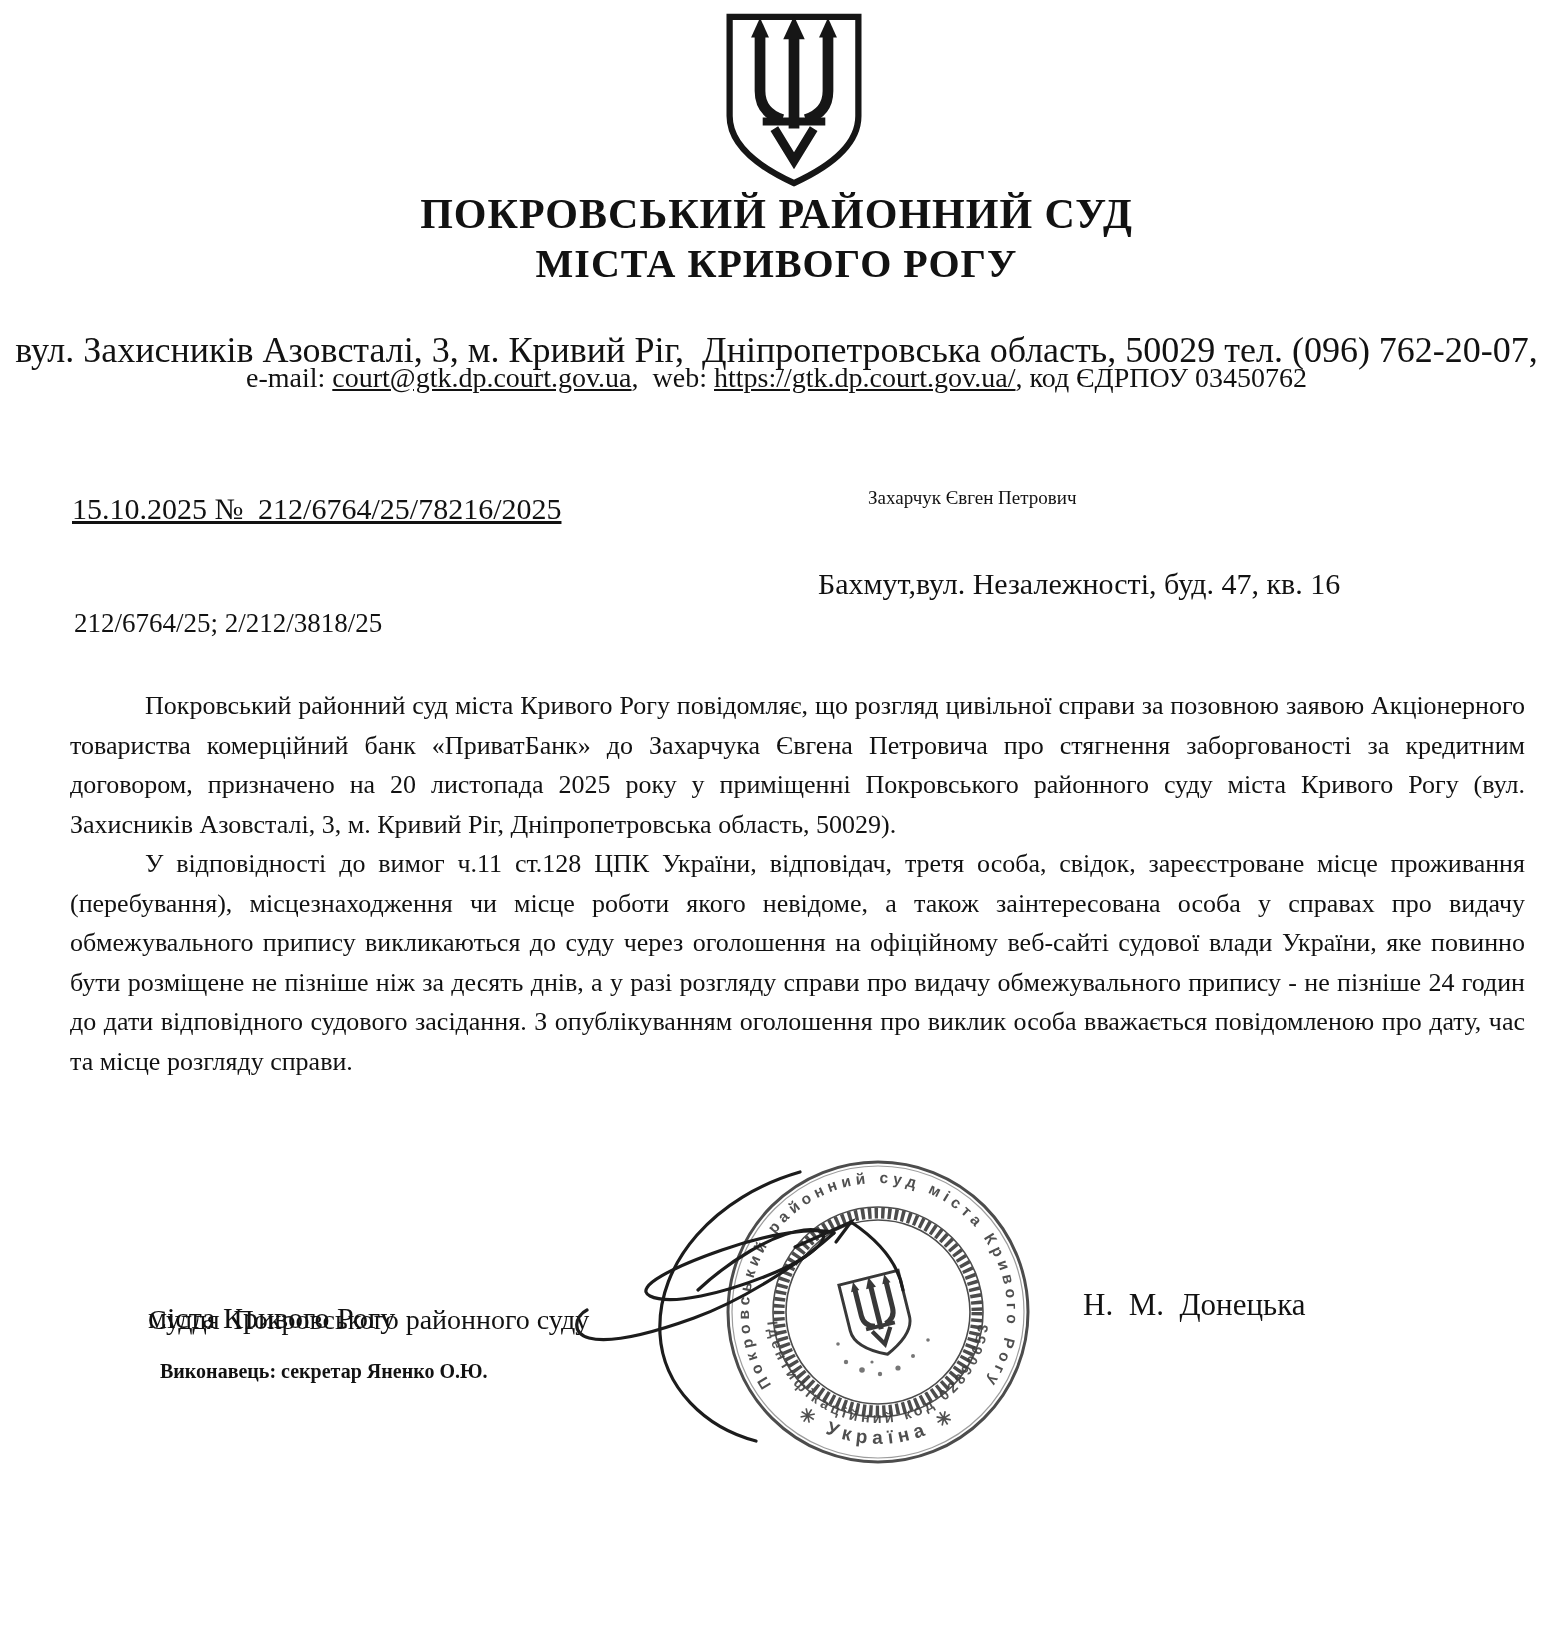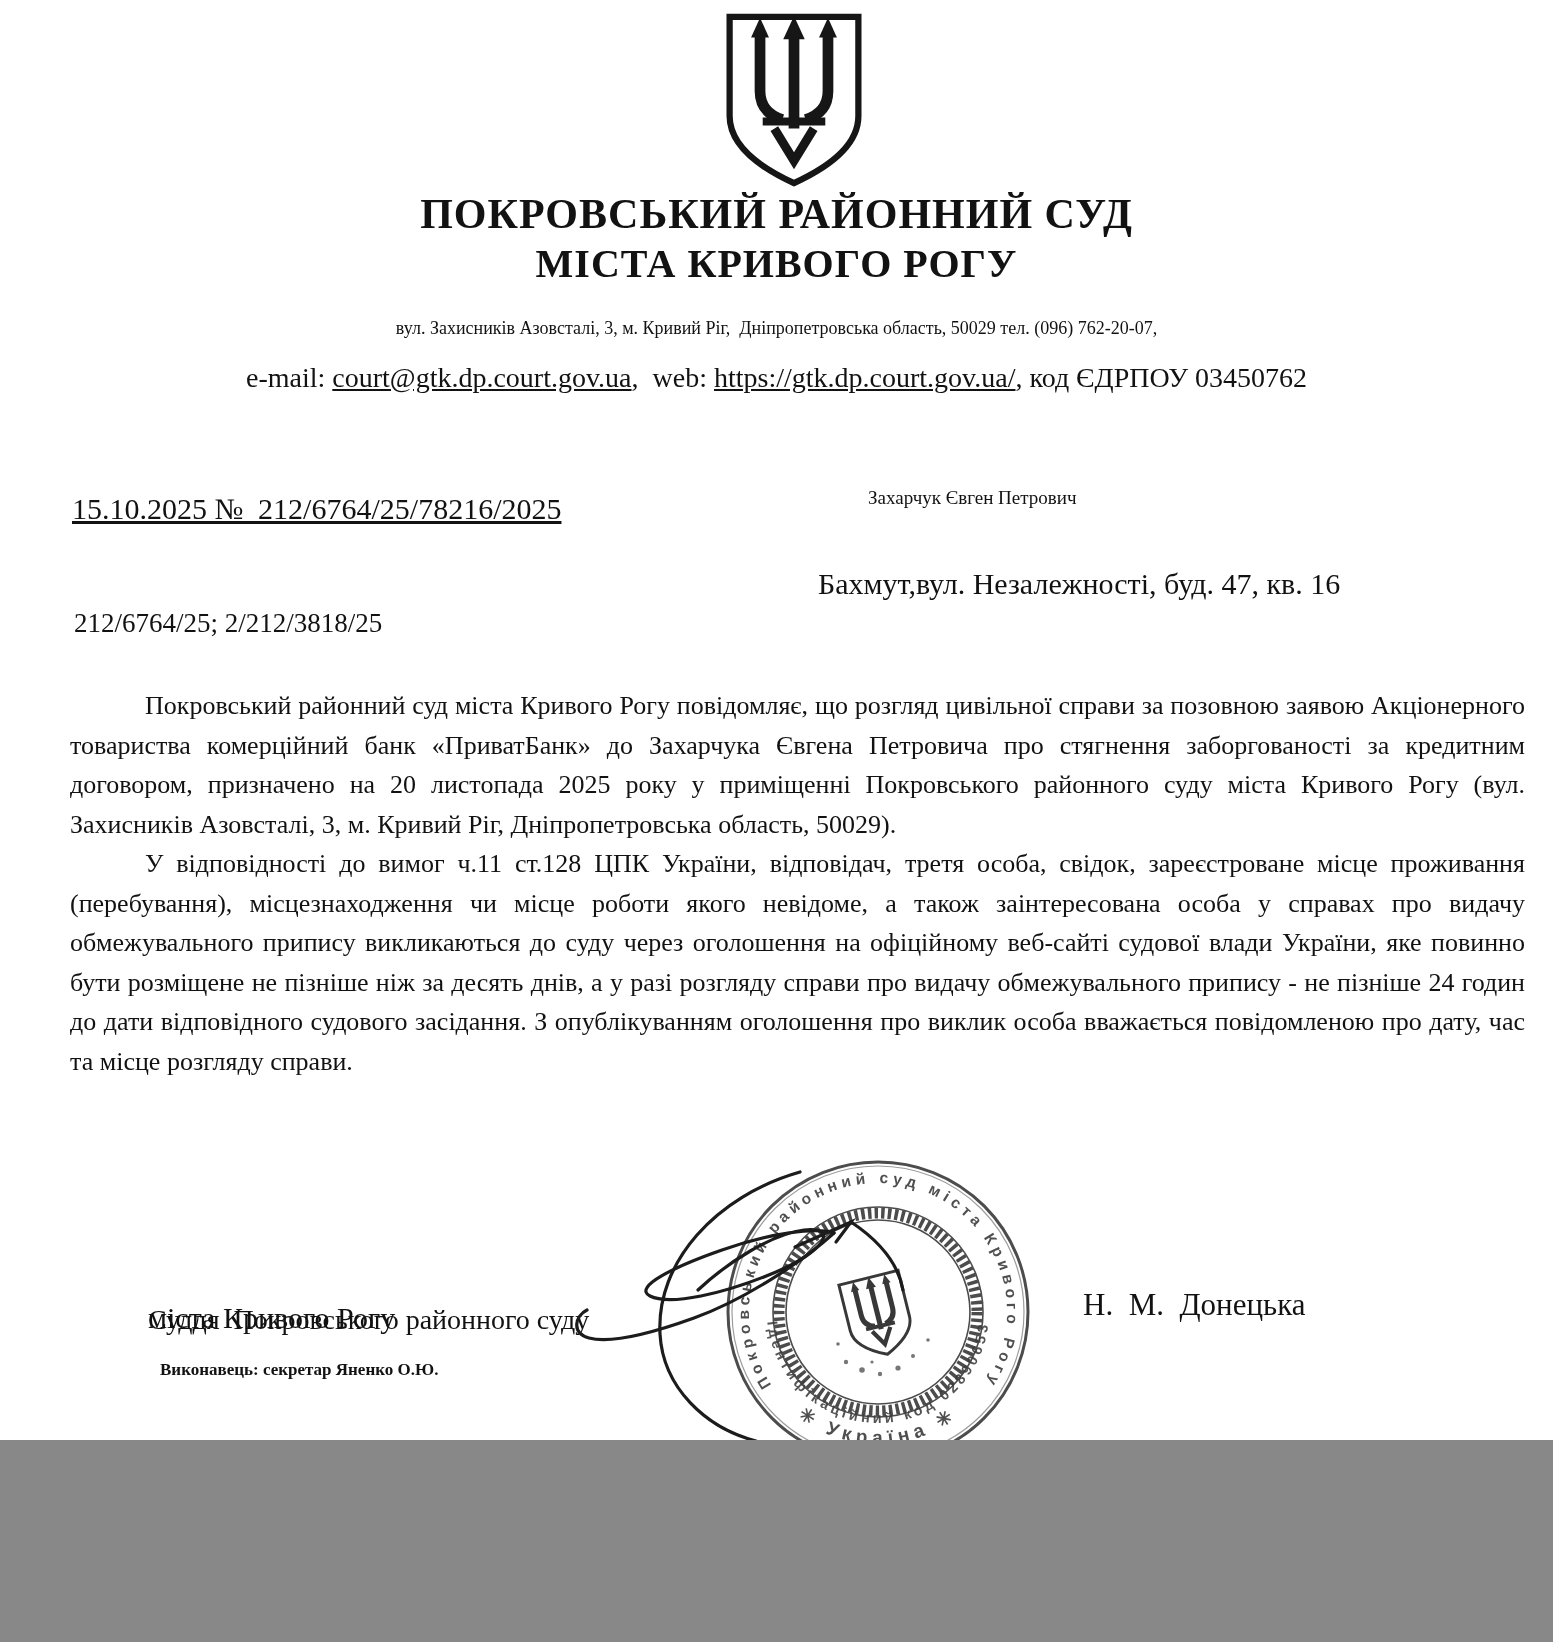--- a/index.html
+++ b/index.html
@@ -1,48 +1,48 @@
 <!DOCTYPE html>
 <html><head>
 <meta charset="utf-8">
 <style>
   html,body{margin:0;padding:0;background:#888;}
   .page{
     position:relative;
-    width:1553px;height:1440px;
+    width:1553px;height:1642px;
     margin:0 auto;
     background:#ffffff;
     font-family:"Liberation Serif", serif;
     color:#121212;
     overflow:hidden;
   }
   .abs{position:absolute;}
   .pre{white-space:pre-wrap;}
   .center{left:0;width:1553px;text-align:center;}
   .coat{left:718px;top:8px;width:152px;height:184px;}
   .court-line1{top:190px;font-size:42px;font-weight:bold;letter-spacing:1px;}
   .court-line2{top:240px;font-size:40px;font-weight:bold;letter-spacing:1px;}
-  .addr1{top:318px;font-size:18px;}
+  .addr1{top:329px;font-size:36px;}
   .addr2{top:362px;font-size:28px;}
   .u{text-decoration:underline;}
   .refline{left:72px;top:492px;font-size:30px;text-decoration:underline;}
   .recipient-name{left:868px;top:487px;font-size:19px;}
   .recipient-a1{left:806px;top:528px;font-size:30px;}
   .recipient-a2{left:806px;top:567px;font-size:30px;margin-left:12px;}
   .casenums{left:74px;top:608px;font-size:27px;}
   .bodytext{
     left:70px;top:686px;width:1455px;
     font-size:26px;line-height:39.5px;
     text-align:justify;
   }
   .bodytext p{margin:0;text-indent:75px;}
   .judge1{left:148px;top:1256px;font-size:28px;margin-top:48px;}
   .judge2{left:148px;top:1301px;font-size:30px;}
   .judge-name{left:1083px;top:1287px;font-size:31px;}
-  .executor{left:160px;top:1360px;font-size:17px;font-weight:600;font-family:Liberation Serif, serif;}
+  .executor{left:160px;top:1360px;font-size:20px;font-weight:600;font-family:Liberation Serif, serif;}
   .stamp-svg{left:710px;top:1144px;}
   .sign-svg{left:520px;top:1130px;}
   .stamp-text{font-family:"Liberation Sans", sans-serif;font-weight:bold;}
 </style>
 </head>
 <body>
 
 <div class="page">
 
   <svg width="0" height="0" style="position:absolute" aria-hidden="true">

